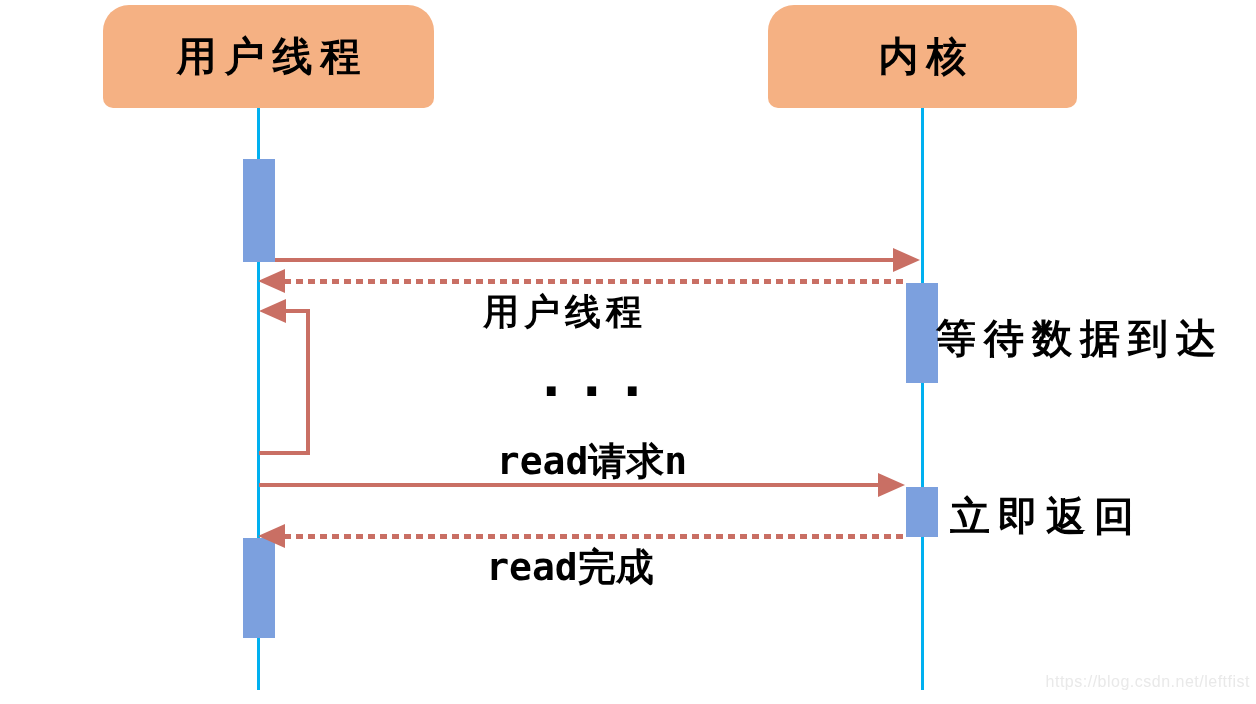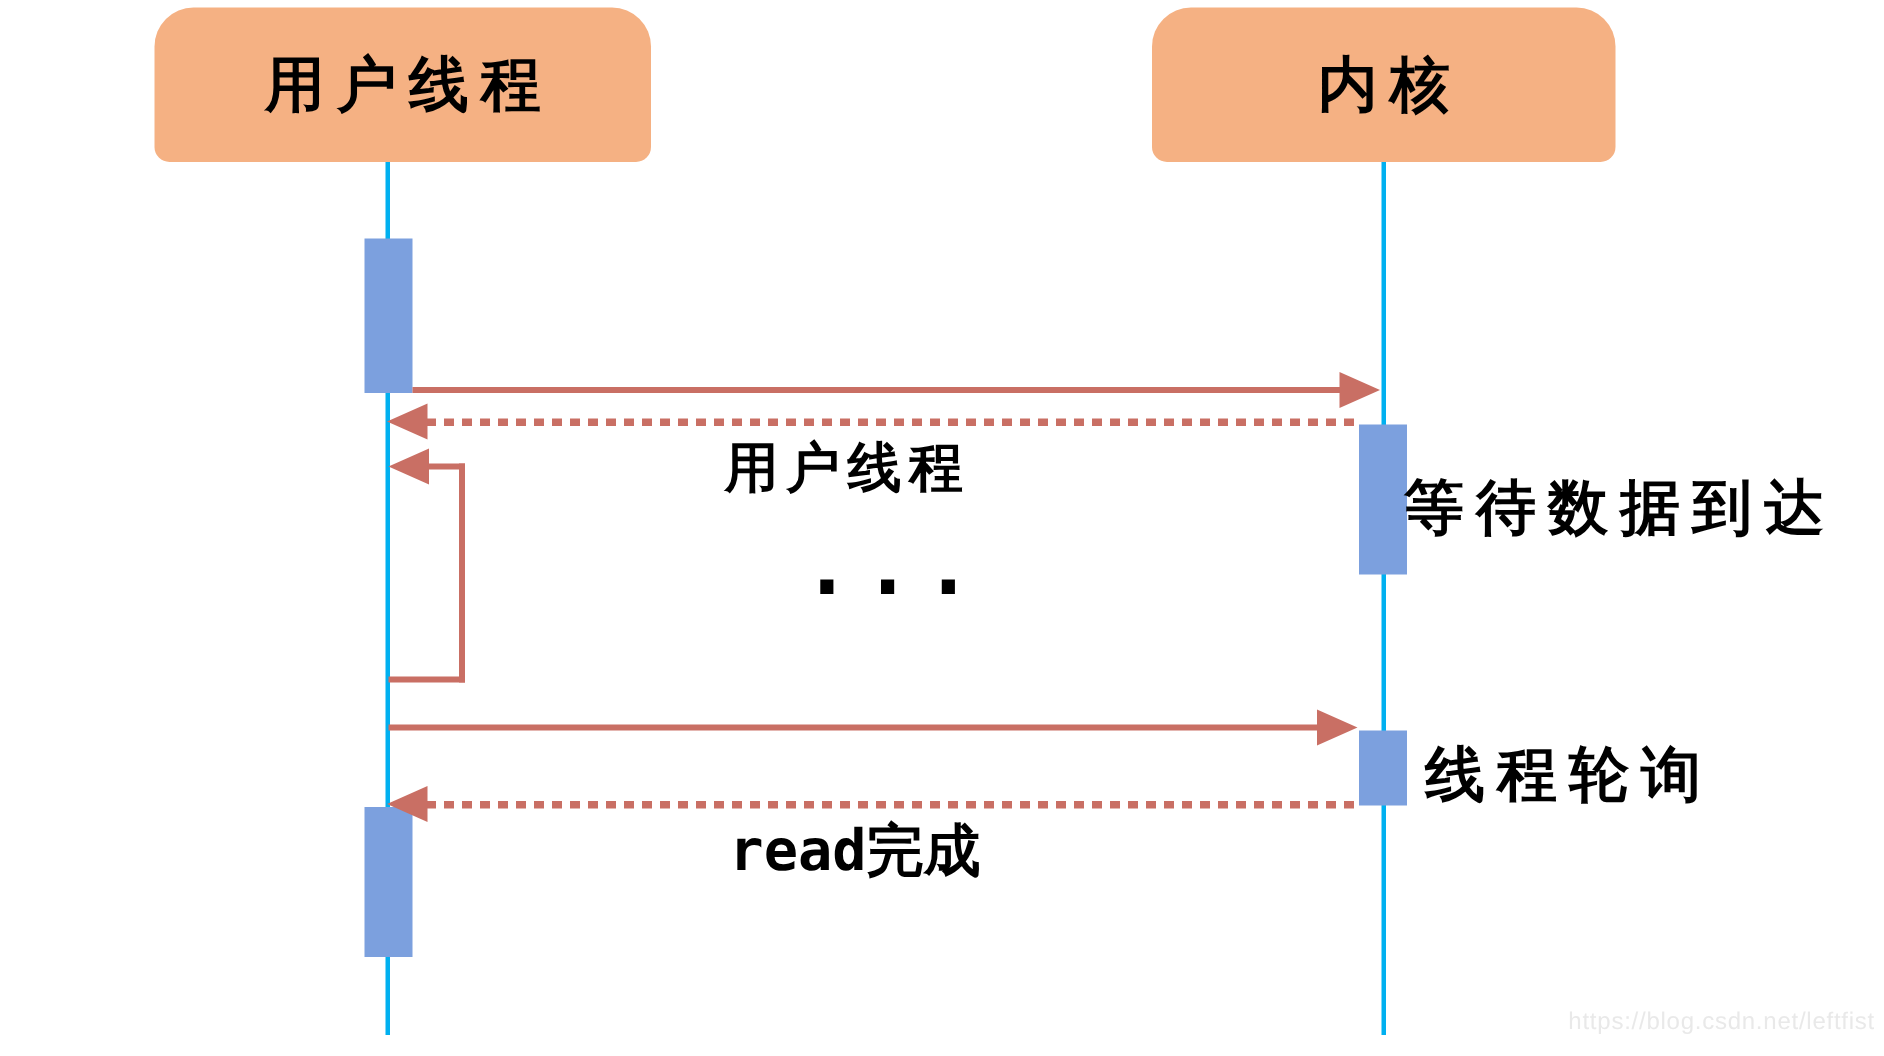--- a/index.html
+++ b/index.html
@@ -178,23 +178,24 @@
 
   <div class="head-left loop-head"></div>
   <div class="loop-top"></div>
   <div class="loop-right"></div>
   <div class="loop-bottom"></div>
 
   <div class="msg-label lbl-dots">...</div>
 
   <div class="line-solid msg3-line"></div>
   <div class="head-right msg3-head"></div>
+  <div class="msg-label lbl-readn">read请求n</div>
 
   <div class="line-dashed msg4-line"></div>
   <div class="head-left msg4-head"></div>
   <div class="msg-label lbl-readdone">read完成</div>
 
   <div class="note note-wait">等待数据到达</div>
-  <div class="note note-copy">线程轮询</div>
+  <div class="note note-copy">立即返回</div>
 
   <div class="watermark">https://blog.csdn.net/leftfist</div>
 
 </div>
 
 </body></html>

